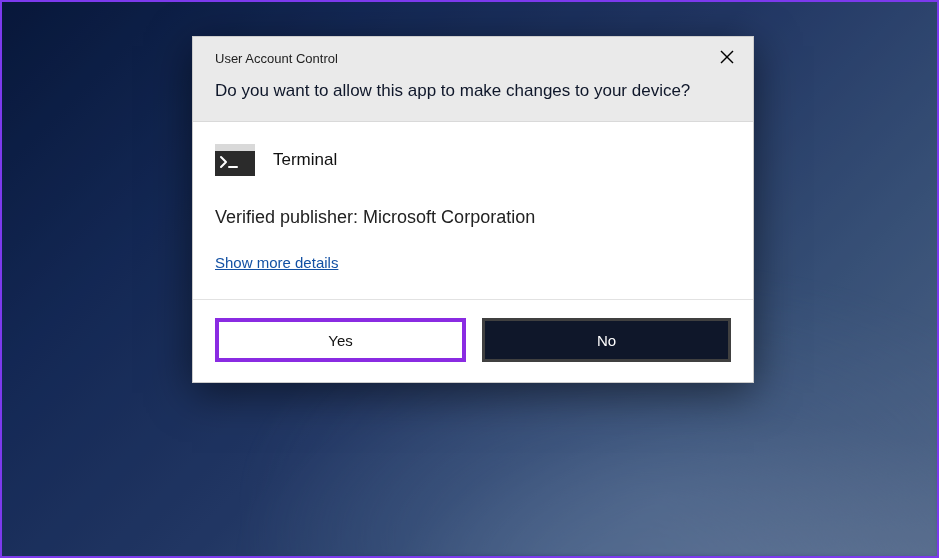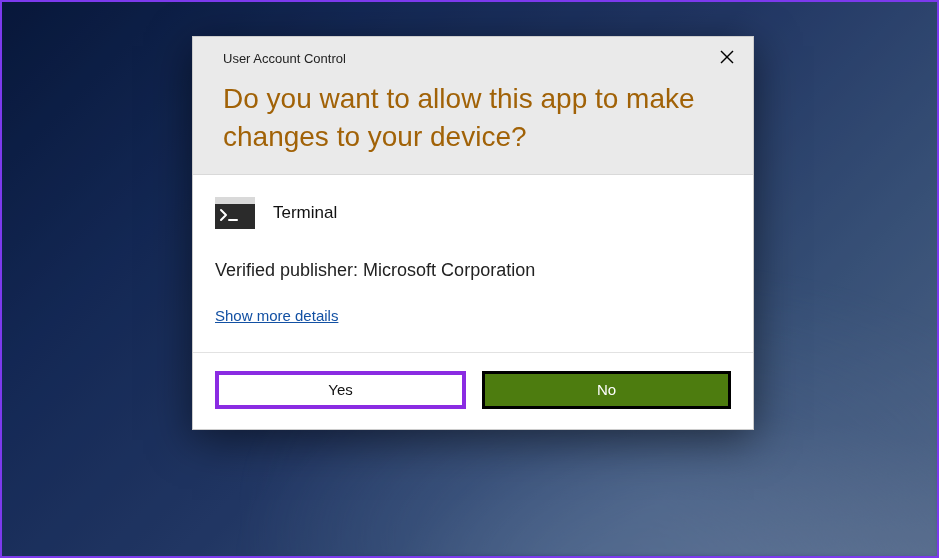--- a/index.html
+++ b/index.html
@@ -35,21 +35,21 @@
       position: absolute;
       left: 190px;
       top: 34px;
       width: 562px;
       background: #fff;
       box-shadow: 0 10px 40px rgba(0,0,0,0.5);
       border: 1px solid #ccc;
     }
     .dialog-header {
       background: #eaeaea;
-      padding: 14px 22px 18px 30px;
+      padding: 14px 22px 18px 22px;
       position: relative;
       border-bottom: 1px solid #d9d9d9;
     }
     .close-btn {
       position: absolute;
       right: 10px;
       top: 8px;
       width: 32px;
       height: 24px;
       display: flex;
@@ -62,23 +62,23 @@
     .close-btn svg {
       width: 14px;
       height: 14px;
     }
     .uac-label {
       font-size: 13px;
       color: #222;
       margin-bottom: 14px;
     }
     .dialog-question {
-      font-size: 28px;
+      font-size: 17px;
       font-weight: 400;
-      color: #a16207;
+      color: #0f172a;
       line-height: 1.35;
     }
     .dialog-body {
       background: #fff;
       padding: 22px 30px 18px 22px;
     }
     .app-row {
       display: flex;
       align-items: center;
       gap: 18px;
@@ -109,36 +109,36 @@
     }
     .dialog-footer {
       background: #fff;
       border-top: 1px solid #e2e2e2;
       padding: 18px 22px 20px 22px;
       display: flex;
       gap: 16px;
     }
     .btn {
       flex: 1;
-      height: 38px;
+      height: 44px;
       font-size: 15px;
       cursor: pointer;
       display: flex;
       align-items: center;
       justify-content: center;
     }
     .btn-yes {
       background: #fff;
       color: #111;
       border: 4px solid #8a2be2;
     }
     .btn-no {
-      background: #4d7c0f;
+      background: #0f172a;
       color: #fff;
-      border: 3px solid #000000;
+      border: 3px solid #404040;
     }
   </style>
 </head>
 <body>
 
 <div class="dimmer"></div>
 
 <div class="dialog">
   <div class="dialog-header">
     <button class="close-btn">

